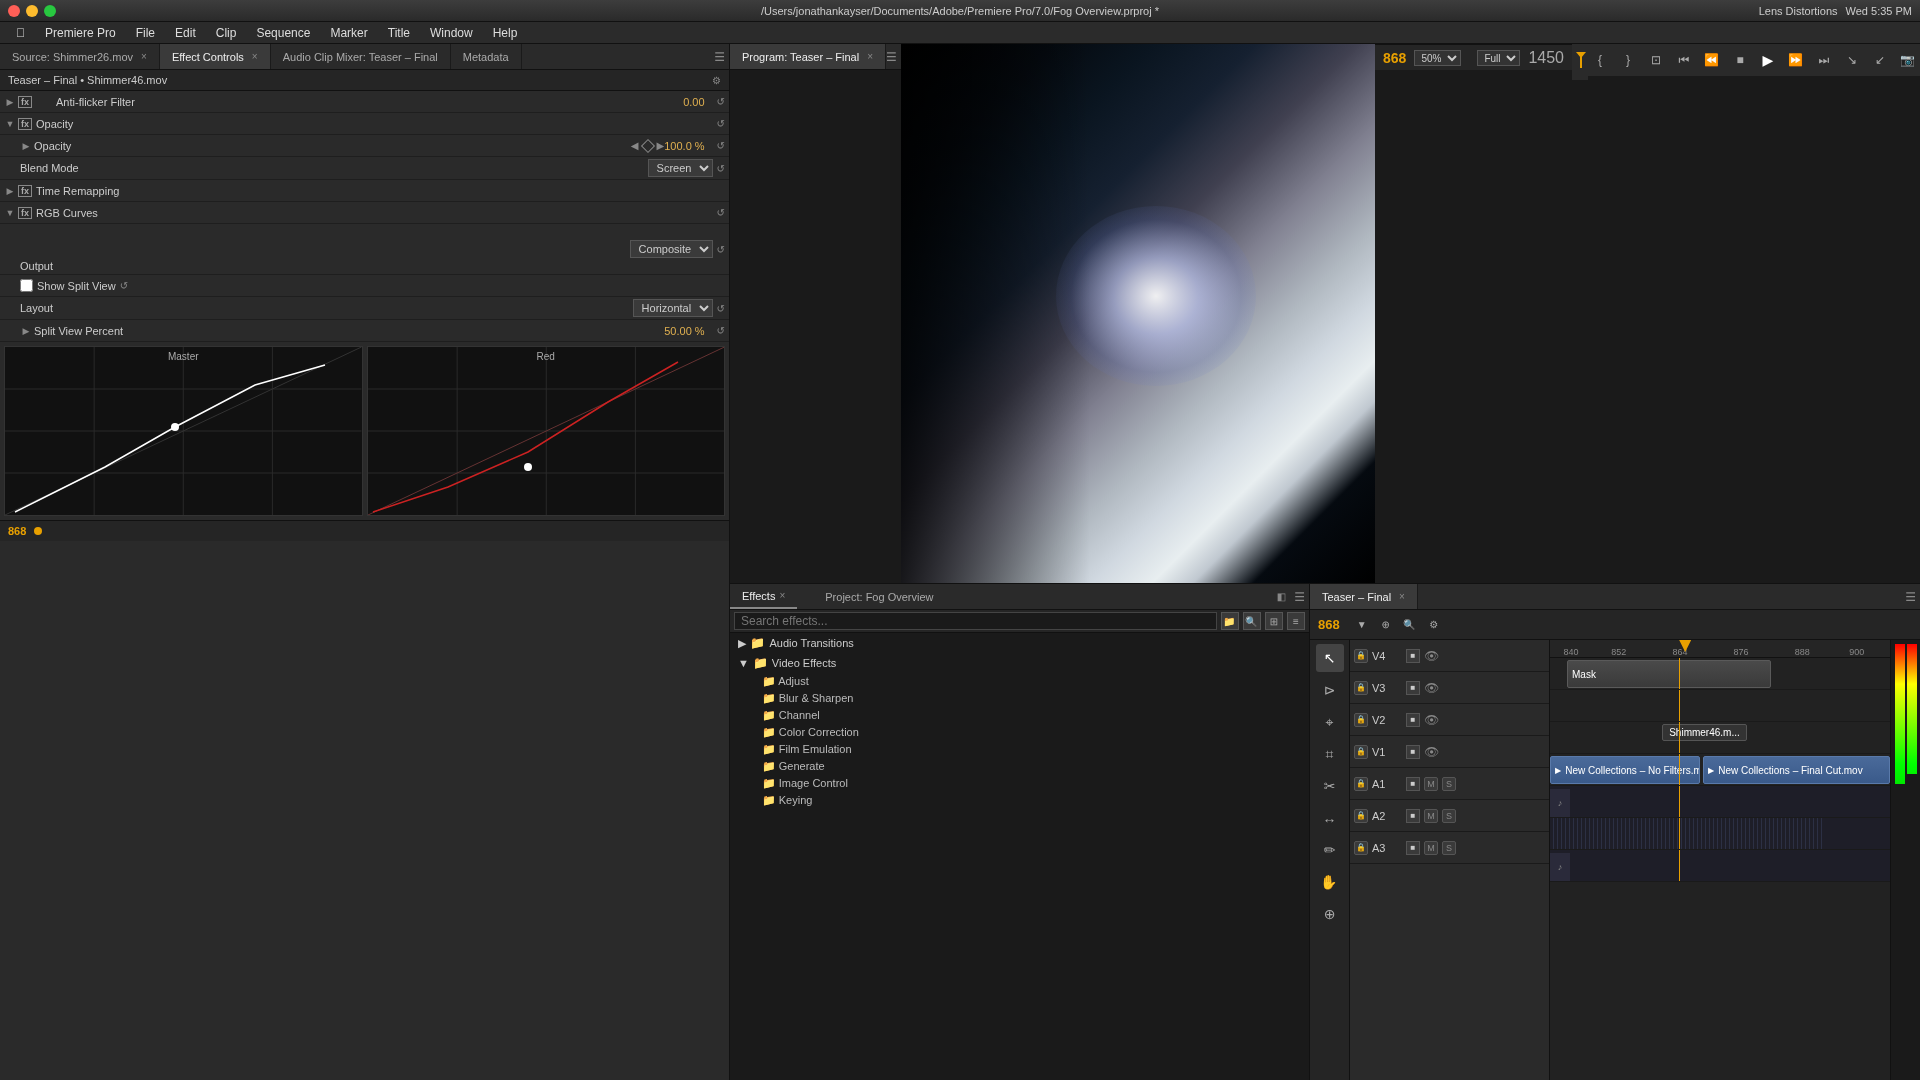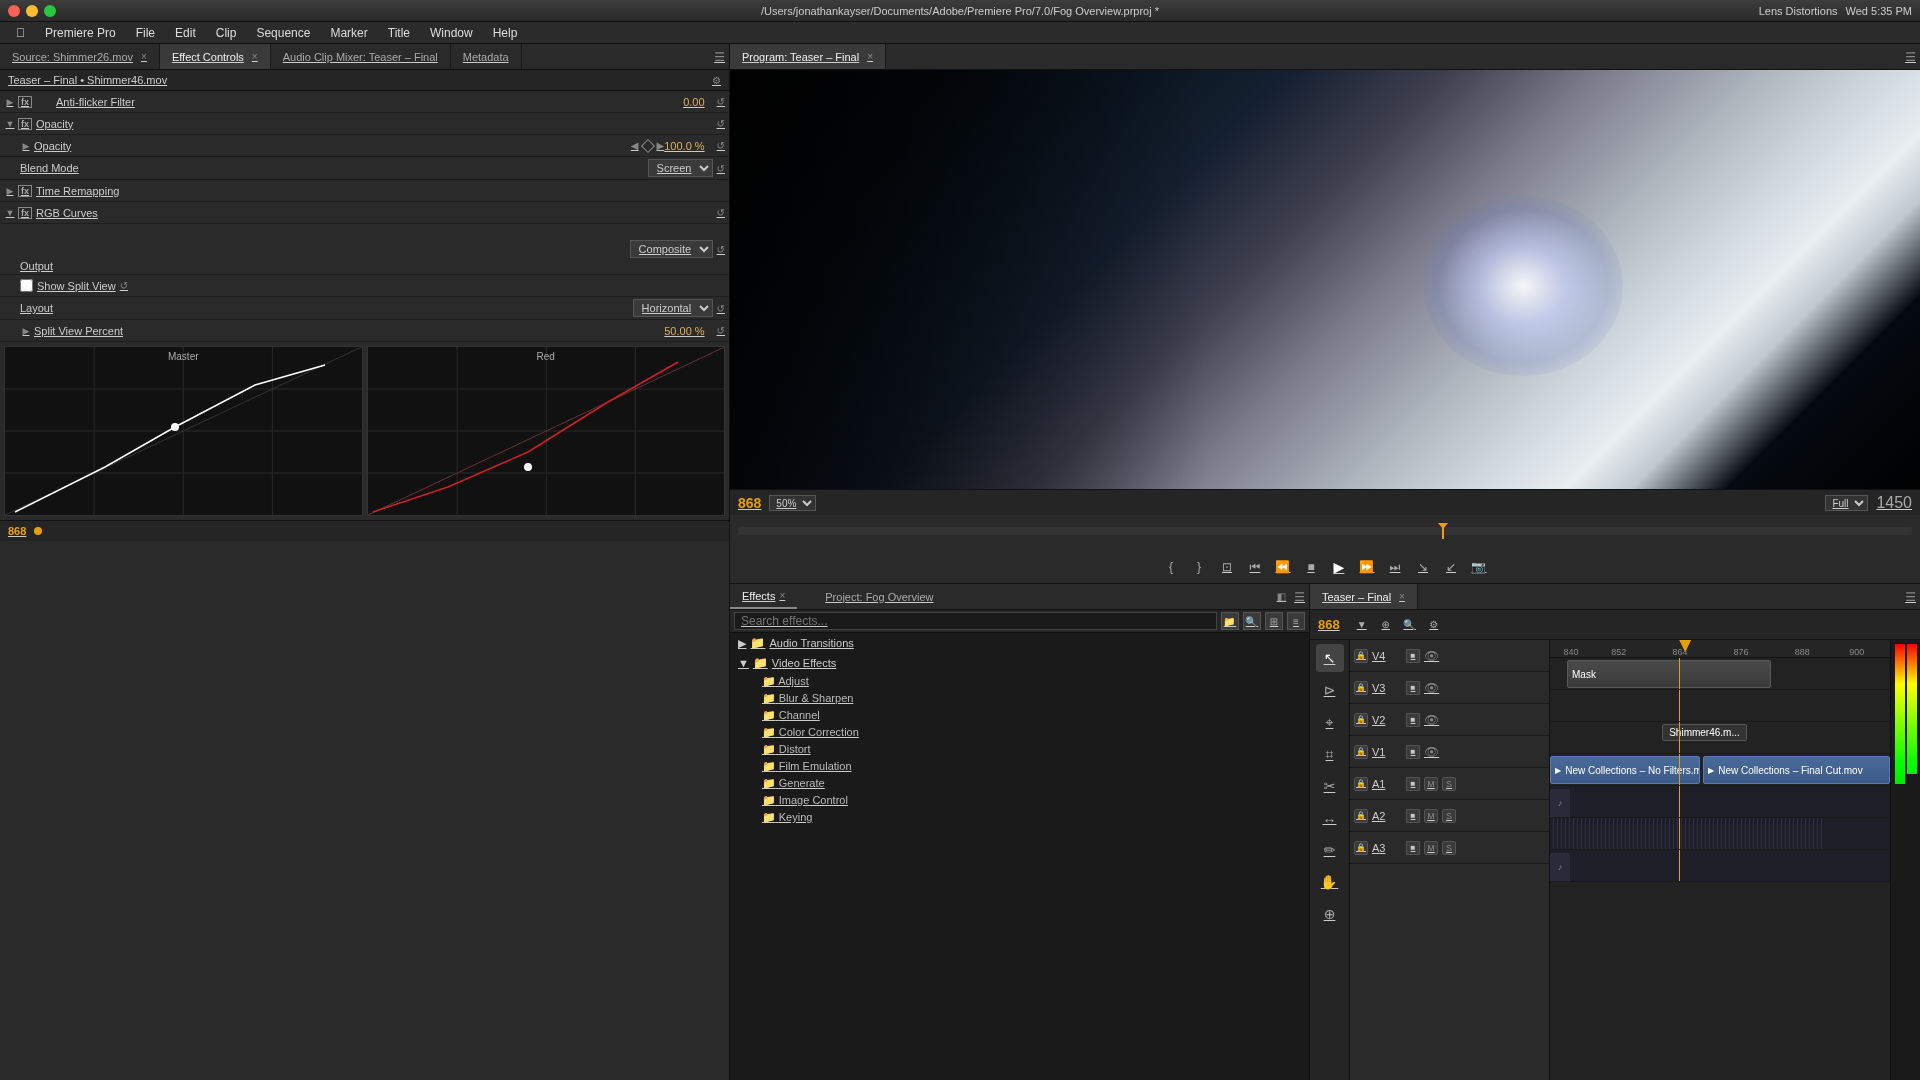--- a/index.html
+++ b/index.html
@@ -51,21 +51,20 @@
       font-size: 12px;
       color: #ddd;
       cursor: pointer;
       border-radius: 3px;
     }
 
     
     .app-body {
       display: flex;
       height: calc(1080px - 44px);
-      text-decoration: underline;
     }
 
     
     .left-panel {
       width: 730px;
       display: flex;
       flex-direction: column;
       border-right: 1px solid #111;
     }
 
@@ -252,21 +251,21 @@
       display: flex;
       flex-direction: column;
     }
 
     
     .program-monitor {
       height: 540px;
       background: #1a1a1a;
       border-bottom: 1px solid #111;
       display: flex;
-      flex-direction: column;
+      flex-direction: row;
     }
     .monitor-tab-row {
       display: flex;
       background: #2a2a2a;
       border-bottom: 1px solid #111;
       height: 26px;
       align-items: center;
     }
     .monitor-preview {
       flex: 1;
@@ -756,24 +755,20 @@
           <div class="tree-item">
             <span>📁</span>
             <span> Channel</span>
           </div>
           <div class="tree-item">
             <span>📁</span>
             <span> Color Correction</span>
           </div>
           <div class="tree-item">
             <span>📁</span>
-            <span> Distort</span>
-          </div>
-          <div class="tree-item">
-            <span>📁</span>
             <span> Film Emulation</span>
           </div>
           <div class="tree-item">
             <span>📁</span>
             <span> Generate</span>
           </div>
           <div class="tree-item">
             <span>📁</span>
             <span> Image Control</span>
           </div>

